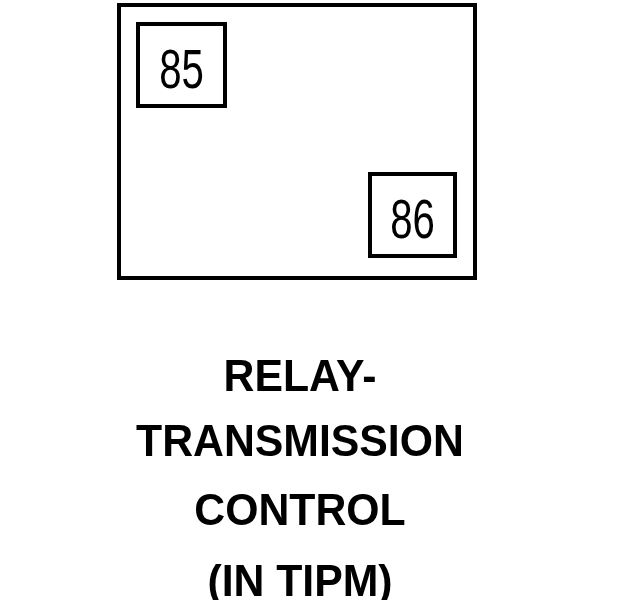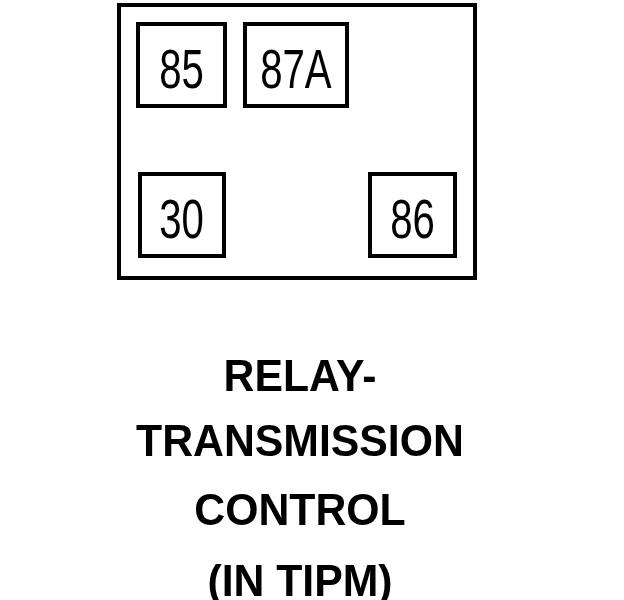--- a/index.html
+++ b/index.html
@@ -83,26 +83,20 @@
 </style>
 </head>
 <body>
 
 <div class="canvas">
 
   <div class="relay-body">
     <div class="pin pin-85">
       <span class="pin-num">85</span>
     </div>
-    <div class="pin pin-87A">
-      <span class="pin-num">87A</span>
-    </div>
-    <div class="pin pin-30">
-      <span class="pin-num">30</span>
-    </div>
     <div class="pin pin-86">
       <span class="pin-num">86</span>
     </div>
   </div>
 
   <div class="caption">
     <div class="cap-line cap-line-1">RELAY-</div>
     <div class="cap-line cap-line-2">TRANSMISSION</div>
     <div class="cap-line cap-line-3">CONTROL</div>
     <div class="cap-line cap-line-4">(IN TIPM)</div>

